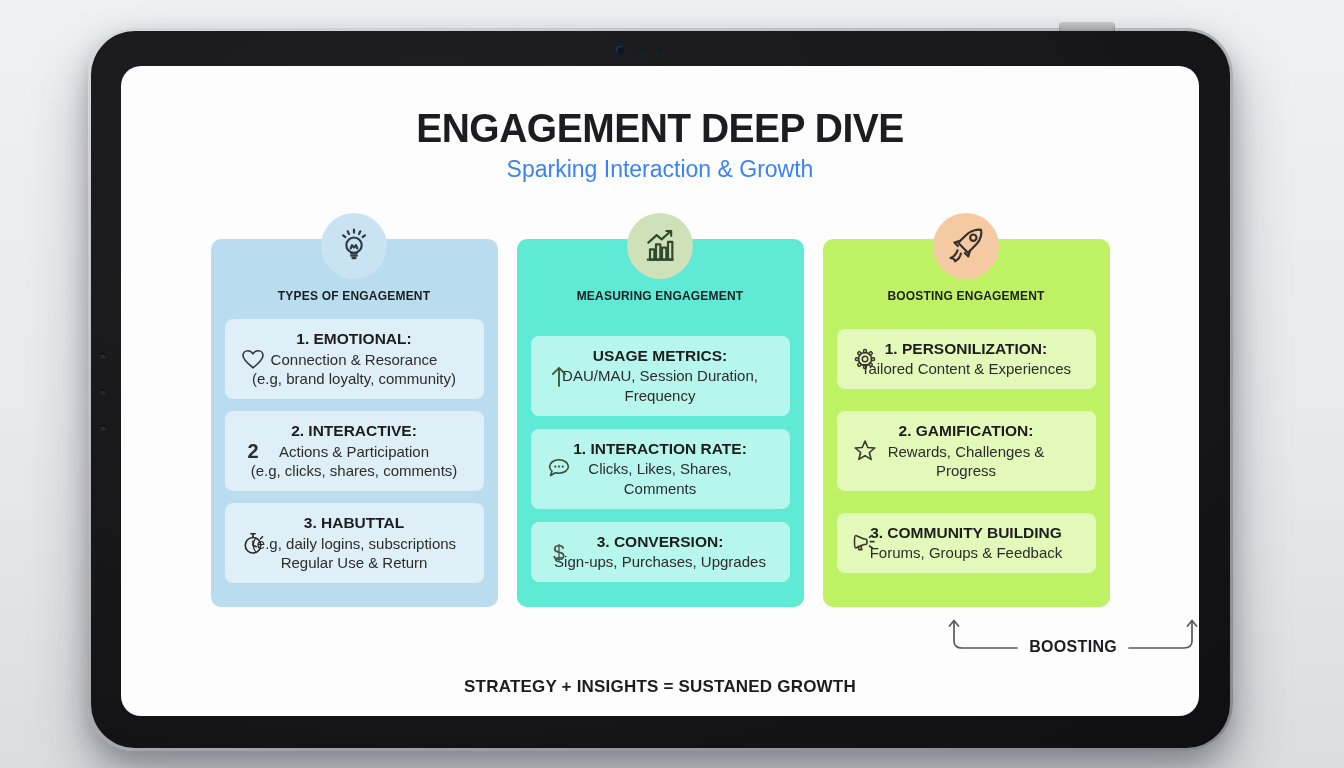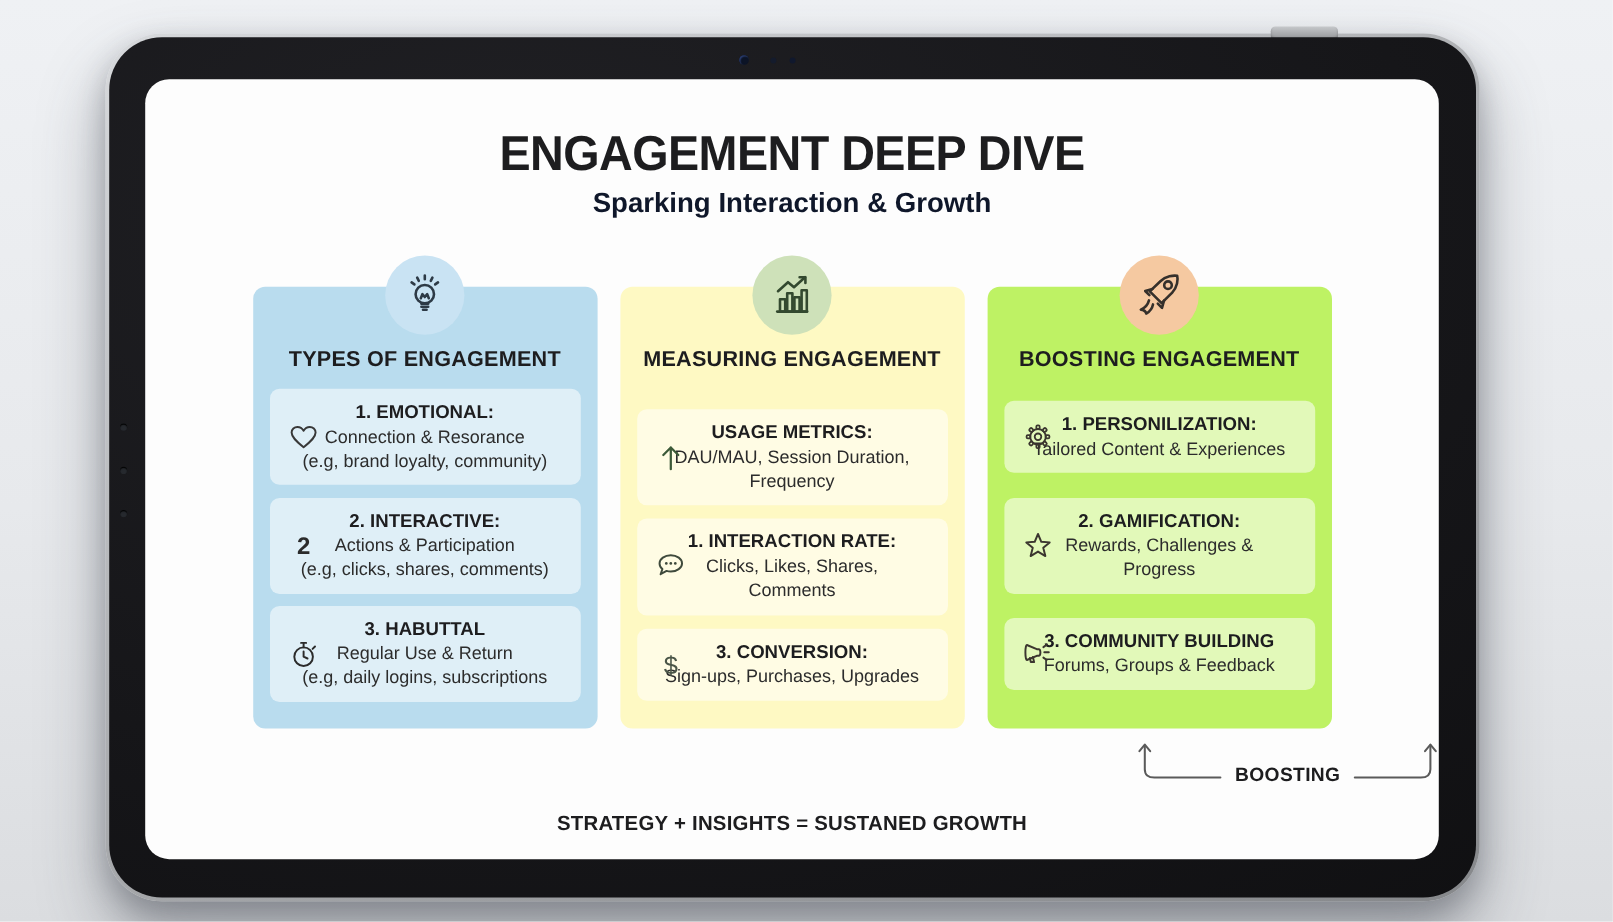--- a/index.html
+++ b/index.html
@@ -38,34 +38,34 @@
   .screen{
     position:absolute;left:30px;top:35px;right:31px;bottom:32px;
     border-radius:20px;background:#fdfdfd;overflow:hidden;text-align:center;
   }
 
   
   .ig-title{
     margin-top:40px;font-size:41px;font-weight:800;letter-spacing:-.5px;line-height:1.1;
     transform:scaleX(.95);
   }
-  .ig-subtitle{margin-top:5px;font-size:23px;font-weight:700;color:#0f172a;}
+  .ig-subtitle{margin-top:5px;font-size:23px;font-weight:400;color:#3b82f6;}
 
   .columns{display:flex;justify-content:center;gap:19px;margin-top:56px;}
   .column{
     position:relative;width:287px;min-height:368px;border-radius:10px;
     display:flex;flex-direction:column;text-align:center;
   }
   .col-circle{
     position:absolute;top:-26px;left:50%;transform:translateX(-50%);
     width:66px;height:66px;border-radius:50%;
     display:flex;align-items:center;justify-content:center;
   }
   .col-circle svg{width:40px;height:40px;}
-  .col-header{margin-top:50px;font-size:18px;font-weight:700;letter-spacing:.2px;}
+  .col-header{margin-top:50px;font-size:12px;font-weight:700;letter-spacing:.2px;}
   .cards{flex:1;display:flex;flex-direction:column;justify-content:space-evenly;padding:4px 14px 12px;}
   .card{
     position:relative;background:rgba(255,255,255,.55);border-radius:8px;
     padding:10px 22px;text-align:center;
   }
   .card-icon{position:absolute;left:13px;top:50%;transform:translateY(-50%);width:30px;height:30px;}
   .card-title{font-size:15.5px;font-weight:700;line-height:1.32;}
   .card-line{font-size:15px;font-weight:400;line-height:1.32;color:#2c2c2c;}
 
   .boost-row{display:flex;justify-content:flex-end;align-items:flex-start;margin-top:5px;height:44px;}
@@ -207,27 +207,27 @@
                   </svg>
                 <div class="card-title">2. INTERACTIVE:</div>
                 <div class="card-line">Actions &amp; Participation</div>
                 <div class="card-line">(e.g, clicks, shares, comments)</div>
               </div>
               <div class="card">
                 <svg class="card-icon" style="color: rgb(43, 43, 43);">
                     <use href="#stopwatch-icon"></use>
                   </svg>
                 <div class="card-title">3. HABUTTAL</div>
+                <div class="card-line">(e.g, daily logins, subscriptions</div>
                 <div class="card-line">Regular Use &amp; Return</div>
-                <div class="card-line">(e.g, daily logins, subscriptions</div>
               </div>
             </div>
           </div>
 
-          <div class="column" style="background-color: #fef9c3; gap: 16px;">
+          <div class="column" style="background-color: #5eead4; gap: 16px;">
             <div class="col-circle" style="background-color: rgb(206, 225, 185);">
               <svg style="color: rgb(51, 73, 47);">
                   <use href="#growth-chart-icon"></use>
                 </svg>
             </div>
             <div class="col-header">MEASURING ENGAGEMENT</div>
             <div class="cards">
               <div class="card">
                 <svg class="card-icon" style="color: rgb(60, 90, 56);">
                     <use href="#arrow-up-icon"></use>

